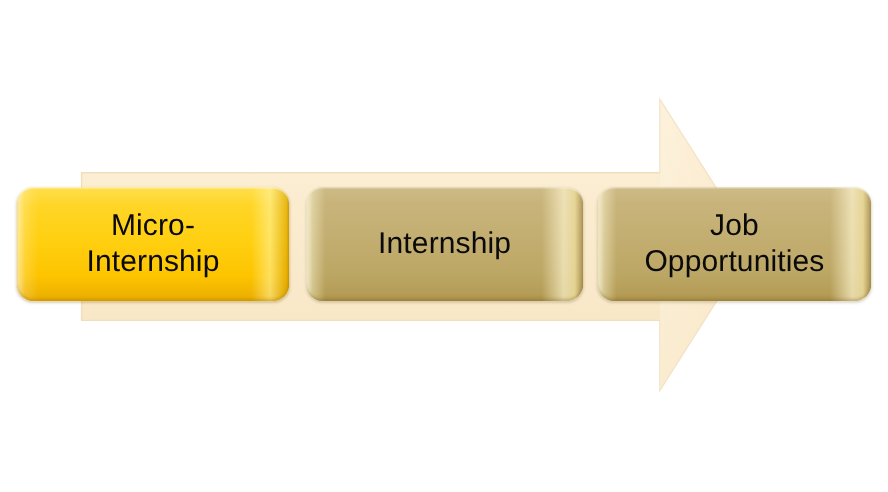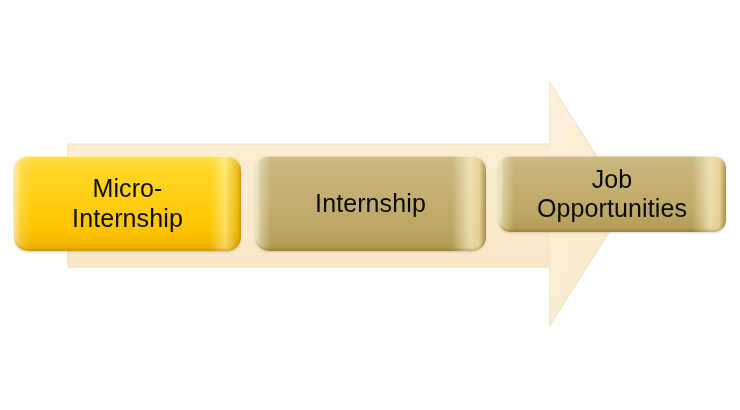--- a/index.html
+++ b/index.html
@@ -86,22 +86,21 @@
     left: 255px;
     top: 156px;
     width: 231px;
     height: 95px;
   }
 
   #box-job-opportunities {
     left: 498px;
     top: 156px;
     width: 228px;
-    height: 76px;
-    border-radius: 12px;
+    height: 95px;
   }
 
   .tan {
     background:
       linear-gradient(to right,
         rgba(255,255,255,0.00) 0%,
         rgba(255,255,255,0.00) 85%,
         rgba(252,243,205,0.70) 93%,
         rgba(236,219,155,0.85) 97%,
         rgba(150,124,60,0.55) 100%),

